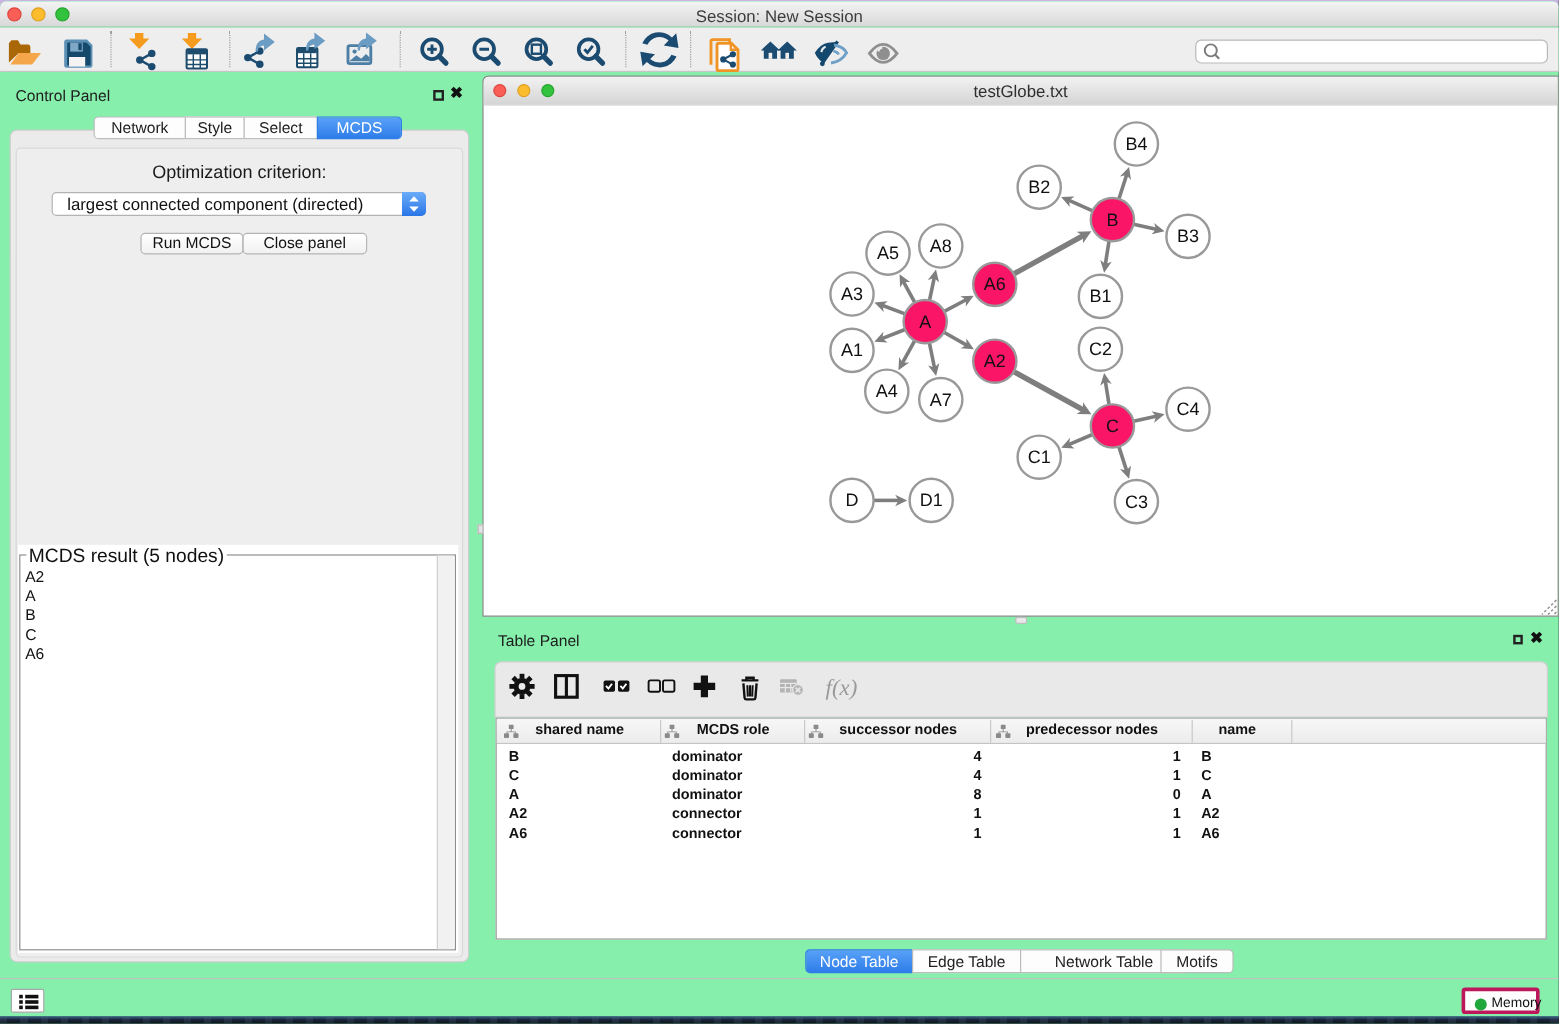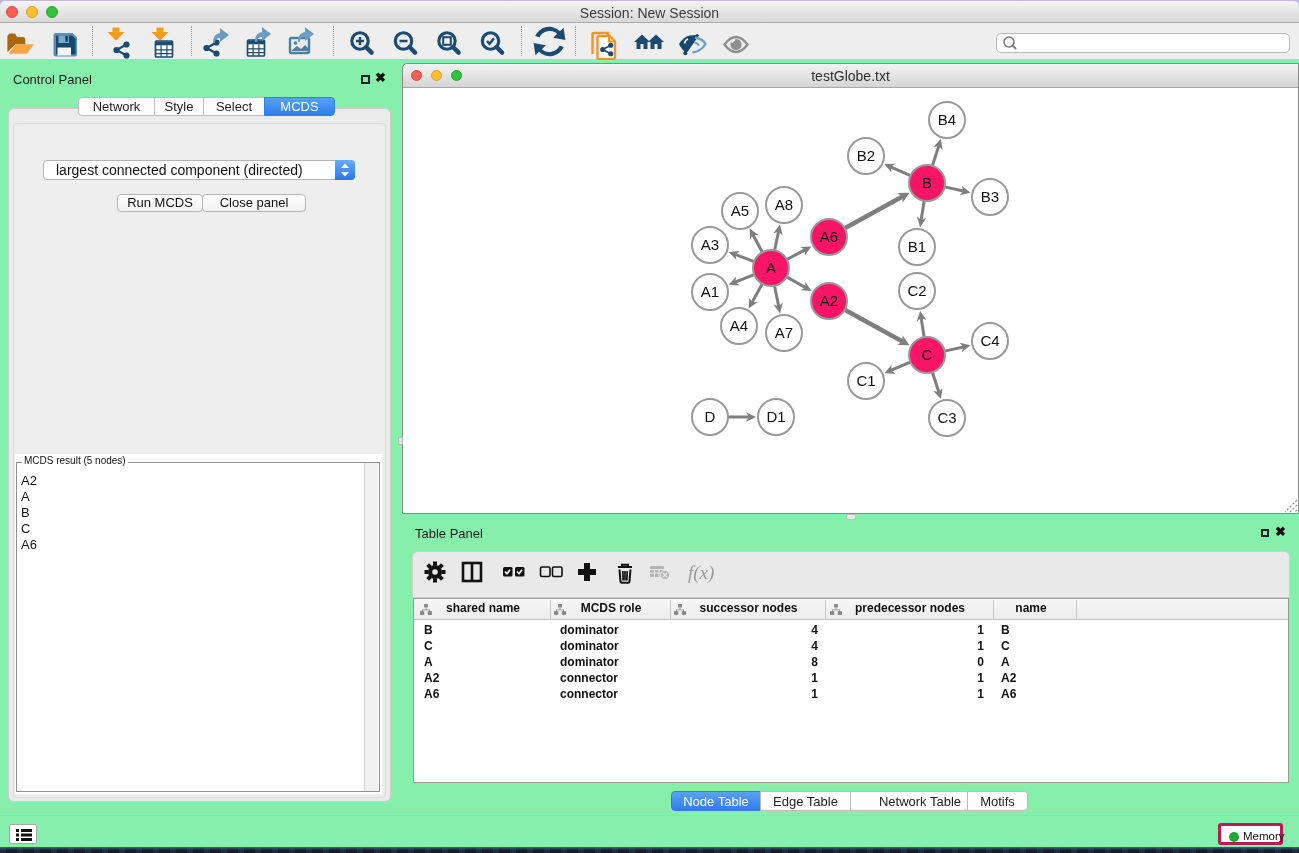--- a/index.html
+++ b/index.html
@@ -24,21 +24,21 @@
 #cp-inner { position:absolute; left:13px; top:122px; width:373px; height:675px; background:#eeeeee; border:1px solid #d9d9d9; border-radius:4px; }
 .tab { position:absolute; top:96px; height:19px; background:#fdfdfd; border:1px solid #bdbdbd; font-size:13px; color:#1d1d1d; text-align:center; line-height:18px; }
 .tabsel { background:linear-gradient(#59a1f8,#2e7de9); color:#fff; border:1px solid #2e7de9; }
 #opt-label { position:absolute; left:0; top:134px; width:399px; text-align:center; font-size:15px; color:#1a1a1a; }
 #dropdown { position:absolute; left:43px; top:159px; width:312px; height:20px; background:#fff; border:1px solid #b3b3b3; border-radius:4px; font-size:14px; color:#111; line-height:19px; padding-left:12px; }
 #dd-step { position:absolute; right:-1px; top:-1px; width:20px; height:20px; background:linear-gradient(#6aacf9,#2a76e8); border-radius:0 4px 4px 0; }
 .btn { position:absolute; top:193px; height:18px; background:linear-gradient(#ffffff,#f1f1f1); border:1px solid #b5b5b5; border-radius:4px; font-size:13px; color:#111; text-align:center; line-height:16px; }
 
 #mcds-white { position:absolute; left:15px; top:453px; width:367px; height:340px; background:#fff; }
 #mcds-border { position:absolute; left:1px; top:8px; width:364px; height:330px; border:1px solid #8f8f8f; }
-#mcds-label { position:absolute; left:7px; top:1px; background:#fff; padding:0 2px; font-size:10px; color:#111; }
+#mcds-label { position:absolute; left:7px; top:1px; background:#fff; padding:0 2px; font-size:16px; color:#111; }
 #mcds-scroll { position:absolute; left:349px; top:9px; width:14px; height:328px; background:#f1f1f1; border-left:1px solid #d0d0d0; }
 .mitem { position:absolute; left:6px; font-size:13px; color:#111; }
 
 #net { position:absolute; left:402px; top:62px; width:897px; height:451px; background:#fff; border:1px solid #8a8a8a; border-radius:5px 0 0 0; }
 #net-title { position:absolute; left:0; top:0; width:100%; height:24px; background:linear-gradient(#f2f2f2,#d5d5d5); border-bottom:1px solid #a8a8a8; border-radius:5px 0 0 0; }
 #net-title .t1 { left:8px; top:6px; width:11px; height:11px; background:#f95e57; border:1px solid #dd4741; }
 #net-title .t2 { left:28px; top:6px; width:11px; height:11px; background:#fbbd2e; border:1px solid #dfa023; }
 #net-title .t3 { left:48px; top:6px; width:11px; height:11px; background:#32c23d; border:1px solid #27a52f; }
 #net-title .ttl { position:absolute; top:4px; left:0; width:100%; text-align:center; font-size:14px; color:#2f2f2f; }
 #grip { position:absolute; left:846px; top:513px; width:10px; height:6px; background:#e9e9e9; border:1px solid #bdbdbd; border-radius:2px; z-index:6; }
@@ -188,20 +188,21 @@
 
   <div id="cp-title">Control Panel</div>
   <div id="cp-float"></div>
   <div id="cp-close">✖</div>
   <div id="cp-outer"></div>
   <div id="cp-inner"></div>
   <div class="tab" style="left:78px; width:77px; border-radius:4px 0 0 4px;">Network</div>
   <div class="tab" style="left:154px; width:50px;">Style</div>
   <div class="tab" style="left:203px; width:62px;">Select</div>
   <div class="tab tabsel" style="left:264px; width:71px; border-radius:0 4px 4px 0;">MCDS</div>
+  <div id="opt-label">Optimization criterion:</div>
   <div id="dropdown">largest connected component (directed)
     <div id="dd-step">
       <svg width="20" height="20">
         <path d="M6,8 l4,-4.5 l4,4.5 z" fill="#fff"></path>
         <path d="M6,12 l4,4.5 l4,-4.5 z" fill="#fff"></path>
       </svg>
     </div>
   </div>
   <div class="btn" style="left:93px; width:86px;margin-left:24px;">Run MCDS</div>
   <div class="btn" style="left:202px; width:104px;">Close panel</div>

